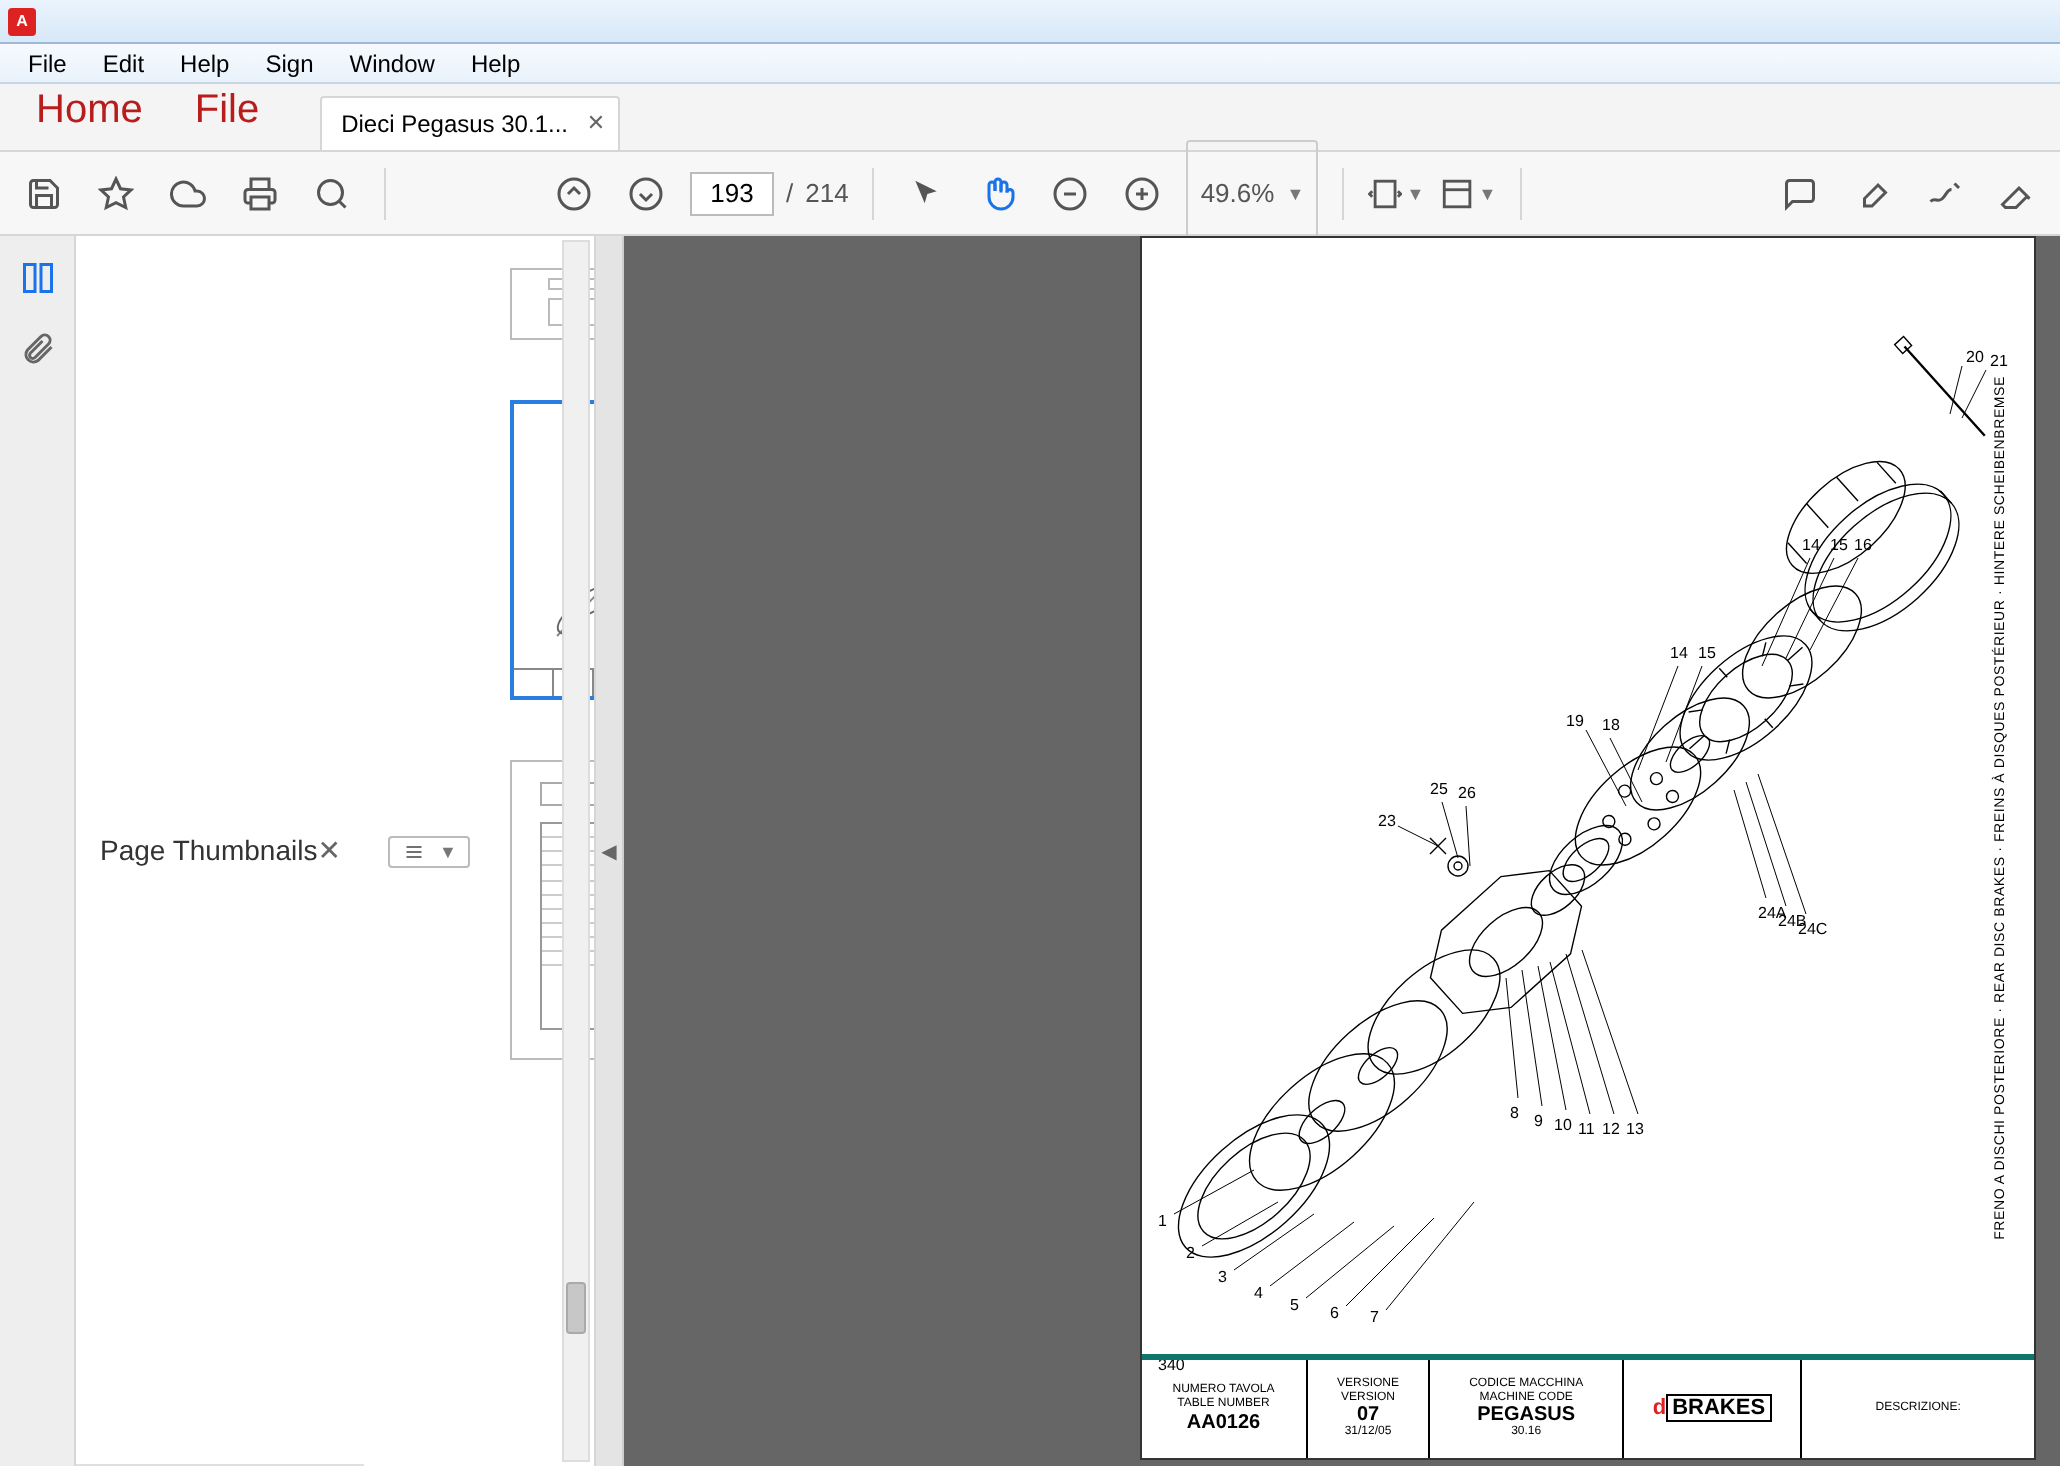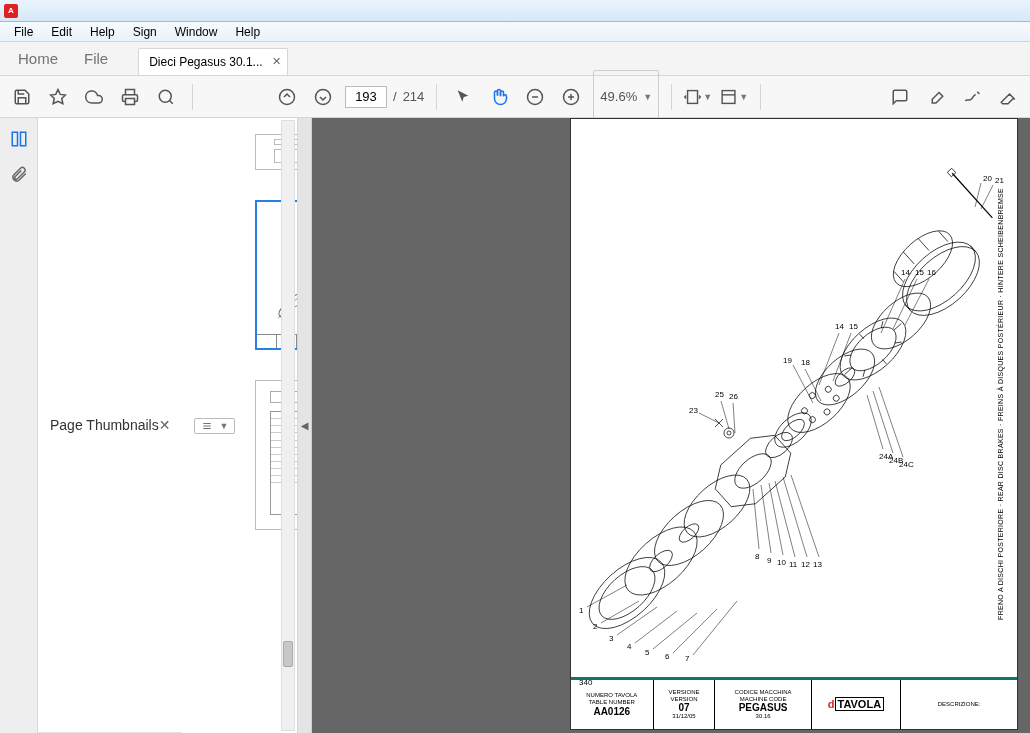--- a/index.html
+++ b/index.html
@@ -9,21 +9,21 @@
 .titlebar { height: 22px; background: linear-gradient(#eaf4fd,#d7e8f8); border-bottom: 1px solid #9fb9d4; display: flex; align-items: center; padding: 0 4px; }
 .titlebar .pdf-ico { width: 14px; height: 14px; background: #d22; border-radius: 2px; position: relative; margin-right: 6px; display:flex;align-items:center;justify-content:center;color:#fff;font-size:8px;font-weight:bold;}
 .titlebar .title { color: #1a1a1a; font-size: 12px; }
 
 
 .menubar { height: 20px; background: linear-gradient(#f6fafe,#e9f2fb); border-bottom: 1px solid #c6d6e8; display: flex; align-items: flex-end; padding: 0 6px; gap: 2px; }
 .menubar .m { padding: 2px 8px; cursor: default; font-size: 12px; }
 
 
 .tabstrip { height: 34px; background: #f4f4f4; border-bottom: 1px solid #d6d6d6; display: flex; align-items: flex-end; padding: 0 14px; gap: 18px; }
-.tabstrip .primary { font-size: 15px; color: #737373; padding: 8px 4px; cursor: default;}
+.tabstrip .primary { font-size: 20px; color: #b91c1c; padding: 8px 4px; cursor: default;}
 .tabstrip .doc-tab { background: #fff; border: 1px solid #d6d6d6; border-bottom: none; border-radius: 2px 2px 0 0; padding: 6px 22px 6px 10px; font-size: 12px; position: relative; min-width: 150px; margin-left: 8px;}
 .tabstrip .doc-tab .x { position: absolute; right: 6px; top: 6px; font-size: 11px; color: #666; cursor: default; }
 
 
 .toolbar { height: 42px; background: #f7f7f7; border-bottom: 1px solid #d6d6d6; display: flex; align-items: center; padding: 0 8px; gap: 8px; }
 .tool { width: 28px; height: 28px; display: flex; align-items: center; justify-content: center; border-radius: 3px; color: #555; cursor: default; }
 .sep { width: 1px; height: 26px; background: #d6d6d6; margin: 0 4px; }
 .spacer { flex: 0 0 auto; width: 60px; }
 .pagebox { display: flex; align-items: center; gap: 6px; font-size: 13px; color: #555; }
 .pagebox input { width: 42px; height: 22px; text-align: center; border: 1px solid #bbb; font-size: 13px; }
@@ -491,21 +491,21 @@
           <span class="big">07</span>
           <span>31/12/05</span>
         </div>
         <div class="cell" style="flex:1.3">
           <span style="white-space:pre-line">CODICE MACCHINA
 MACHINE CODE</span>
           <span class="big">PEGASUS</span>
           <span>30.16</span>
         </div>
         <div class="cell" style="flex:1.2;align-items:center;justify-content:center;">
-          <span style="font-weight:bold;font-size:11px;"><span style="color:#d22">d</span><span style="border:1px solid #000;padding:0 2px;">TAVOLA</span></span>
+          <span style="font-weight:bold;font-size:11px;"><span style="color:#d22">d</span><span style="border:1px solid #000;padding:0 2px;">BRAKES</span></span>
         </div>
         <div class="cell" style="flex:1.6">
           <span>DESCRIZIONE:</span>
         </div>
       </div>
     </div>
   </div>
 </div>
 
 </body></html>

